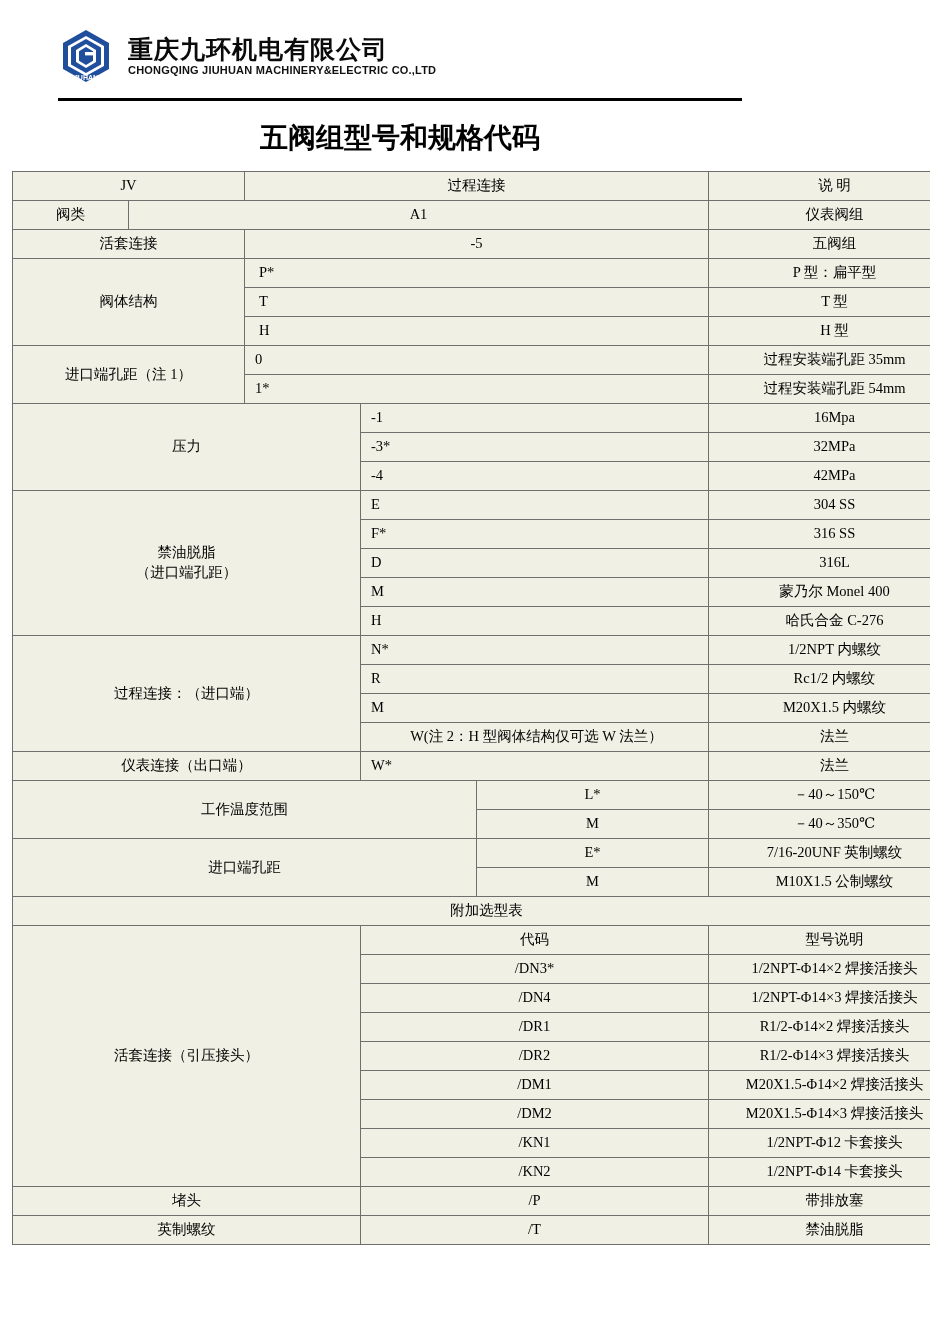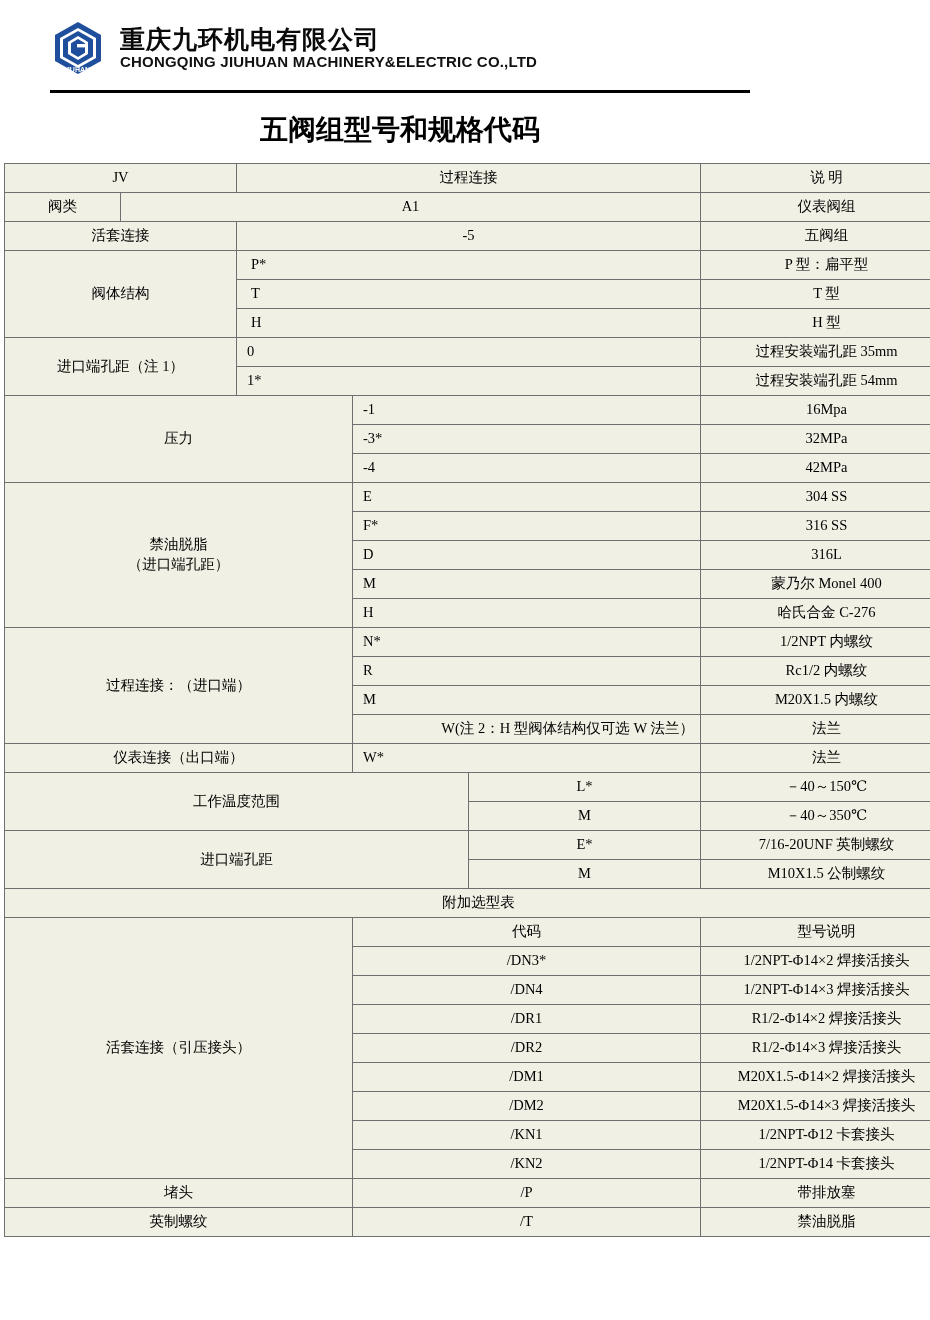--- a/index.html
+++ b/index.html
@@ -11,21 +11,21 @@
     width: 930px;
     height: 1320px;
     font-family: "Liberation Serif", "DejaVu Serif", serif;
     color: #000;
     position: relative;
   }
   .page {
     width: 800px;
     height: 1320px;
     box-sizing: border-box;
-    padding: 4px;
+    padding: 12px;
     position: relative;
   }
 
   
   .letterhead {
     display: flex;
     align-items: center;
     padding: 16px 0 8px 46px;
   }
   .logo {
@@ -42,21 +42,21 @@
   .company-cn {
     font-family: "Liberation Sans", sans-serif;
     font-weight: bold;
     font-size: 25px;
     letter-spacing: 1px;
     color: #0a0a0a;
   }
   .company-en {
     font-family: "Liberation Sans", sans-serif;
     font-weight: bold;
-    font-size: 15px;
+    font-size: 11px;
     color: #111;
     margin-top: 1px;
     letter-spacing: .2px;
   }
   .rule {
     height: 3px;
     background: #000;
     margin: 6px 46px 0 46px;
   }
 
@@ -218,21 +218,21 @@
       </tr>
       <tr>
         <td colspan="3" style="text-align:left;padding-left:10px">R</td>
         <td colspan="2">Rc1/2  内螺纹</td>
       </tr>
       <tr>
         <td colspan="3" style="text-align:left;padding-left:10px">M</td>
         <td colspan="2">M20X1.5 内螺纹</td>
       </tr>
       <tr>
-        <td colspan="3" class="small twoline" style="text-align:right;padding-left:10px">W(注 2：H 型阀体结构仅可选 W 法兰）</td>
+        <td colspan="3" class="small twoline" style="text-align:center;padding-left:10px">W(注 2：H 型阀体结构仅可选 W 法兰）</td>
         <td colspan="2">法兰</td>
       </tr>
 
       <tr>
         <td colspan="3" class="lbl">仪表连接（出口端）</td>
         <td colspan="3" style="text-align:left;padding-left:10px">W*</td>
         <td colspan="2">法兰</td>
       </tr>
 
       <tr>

